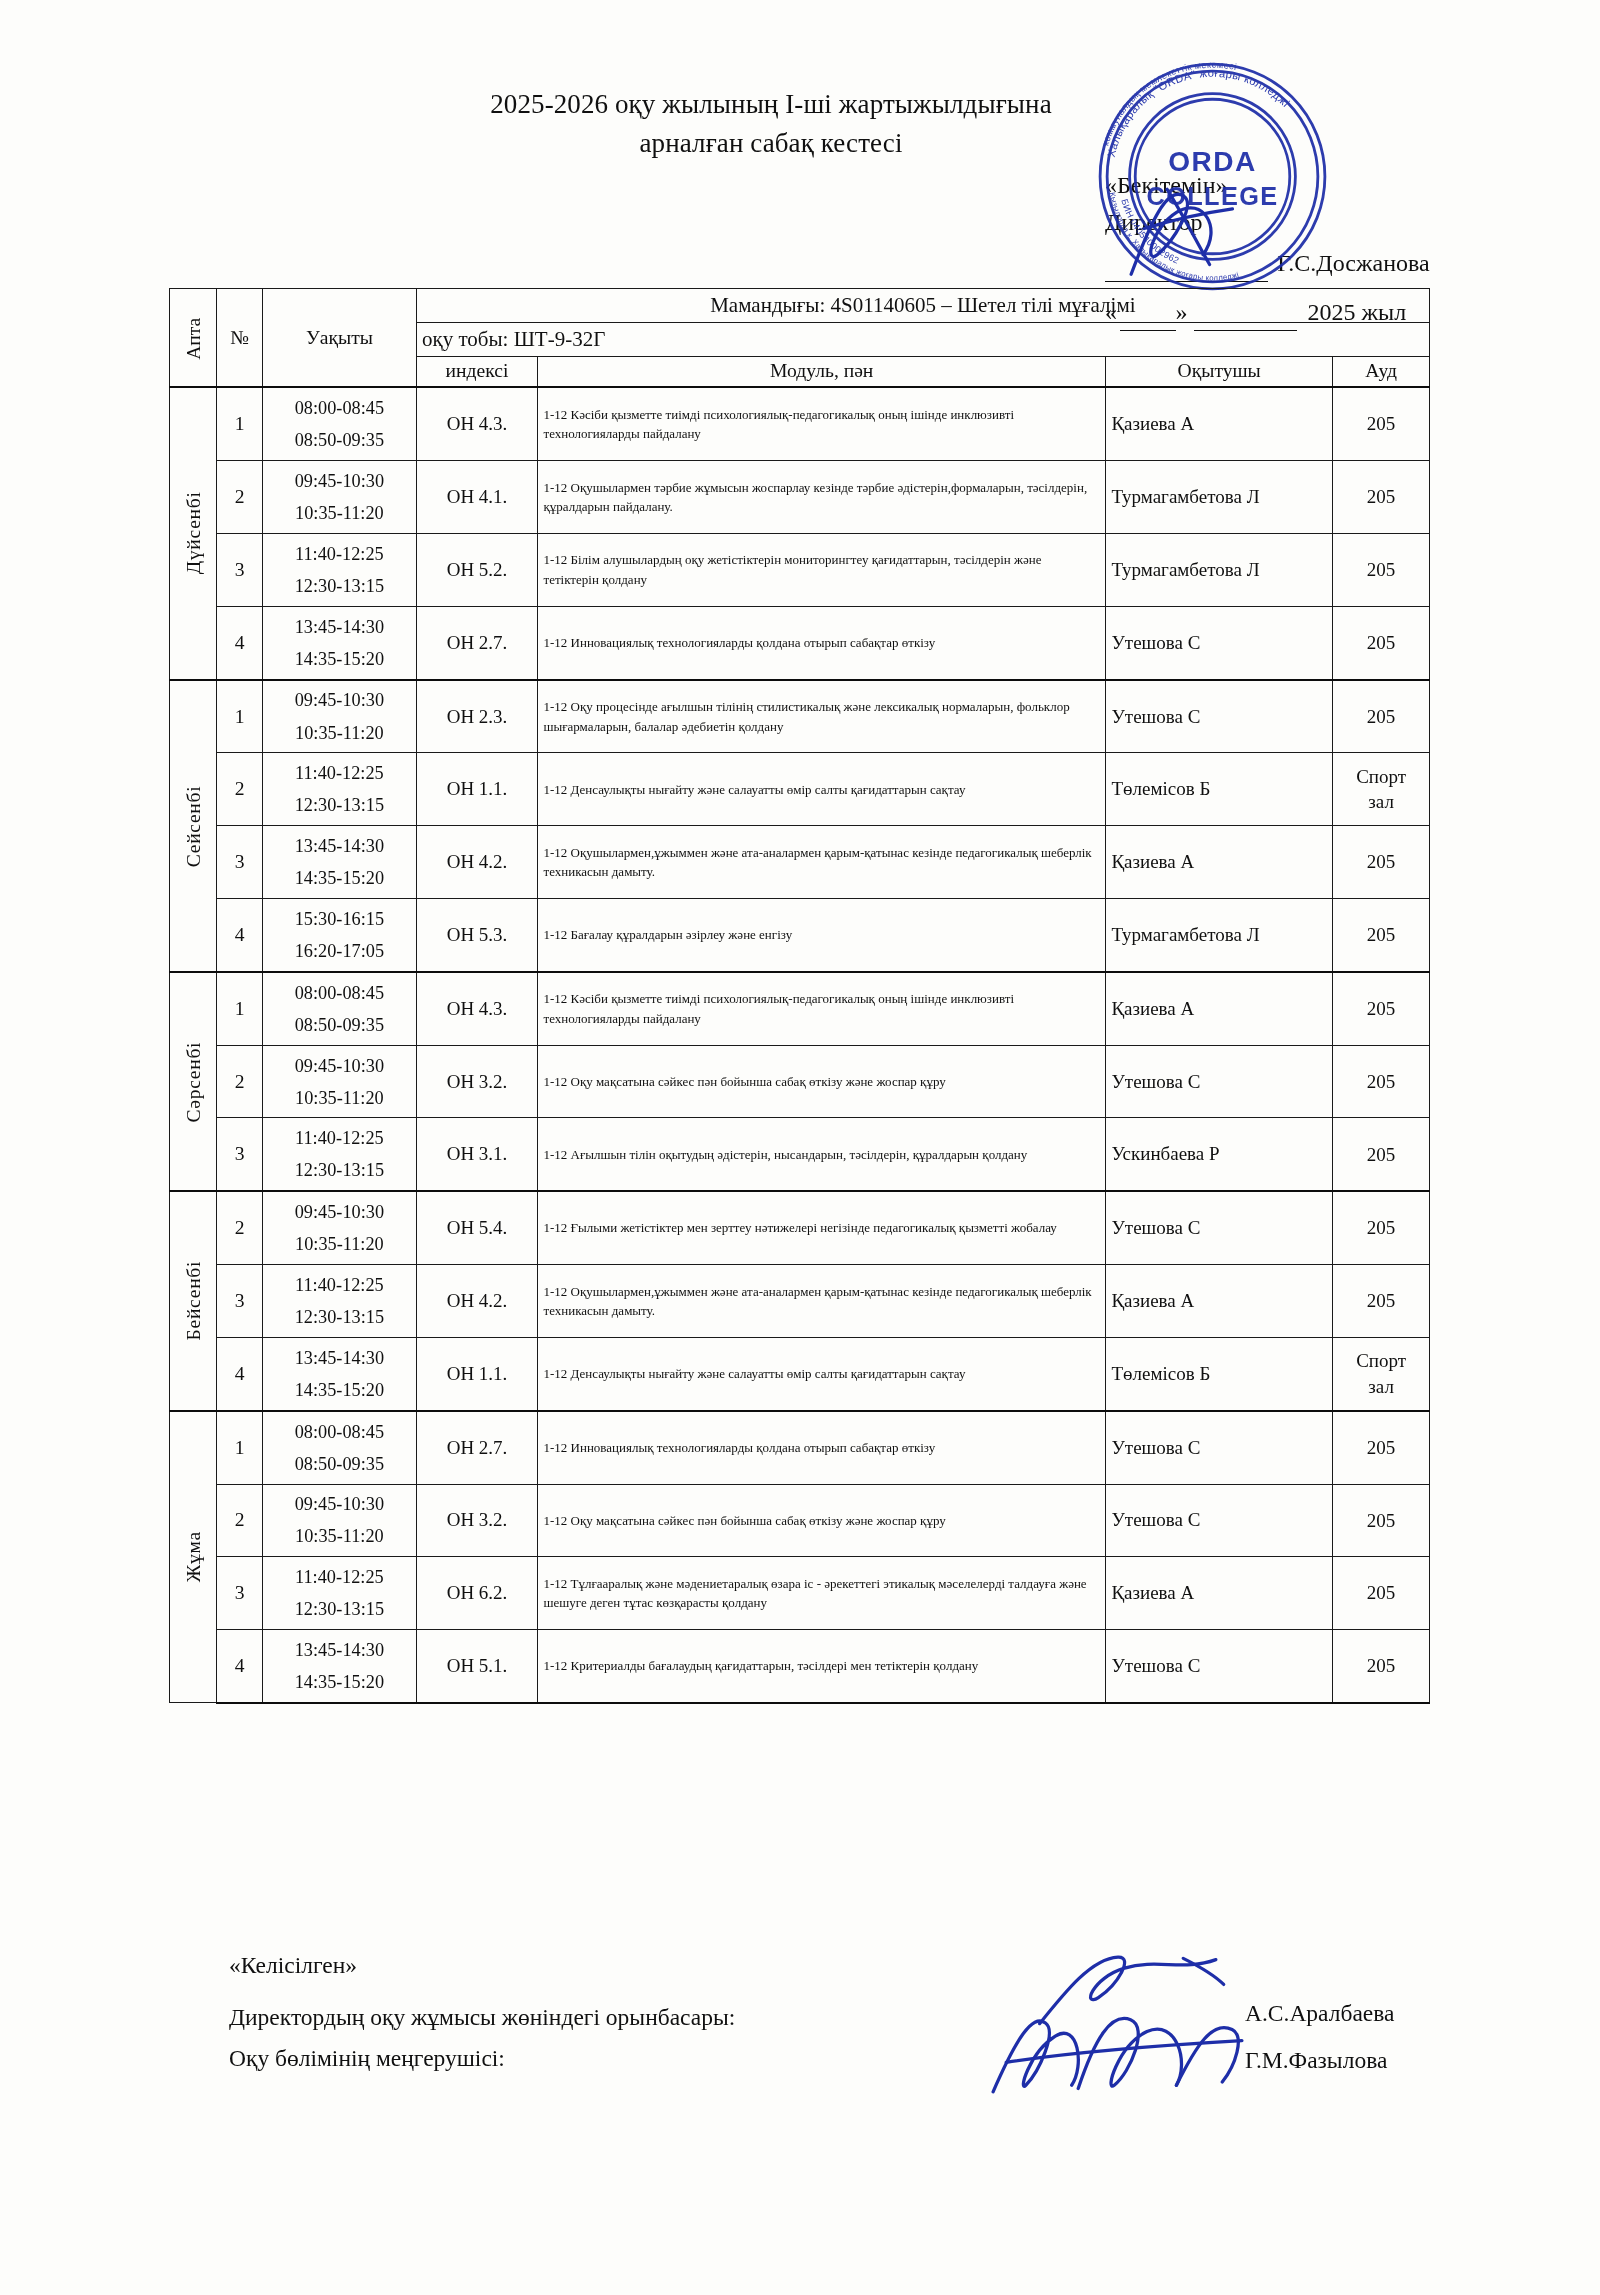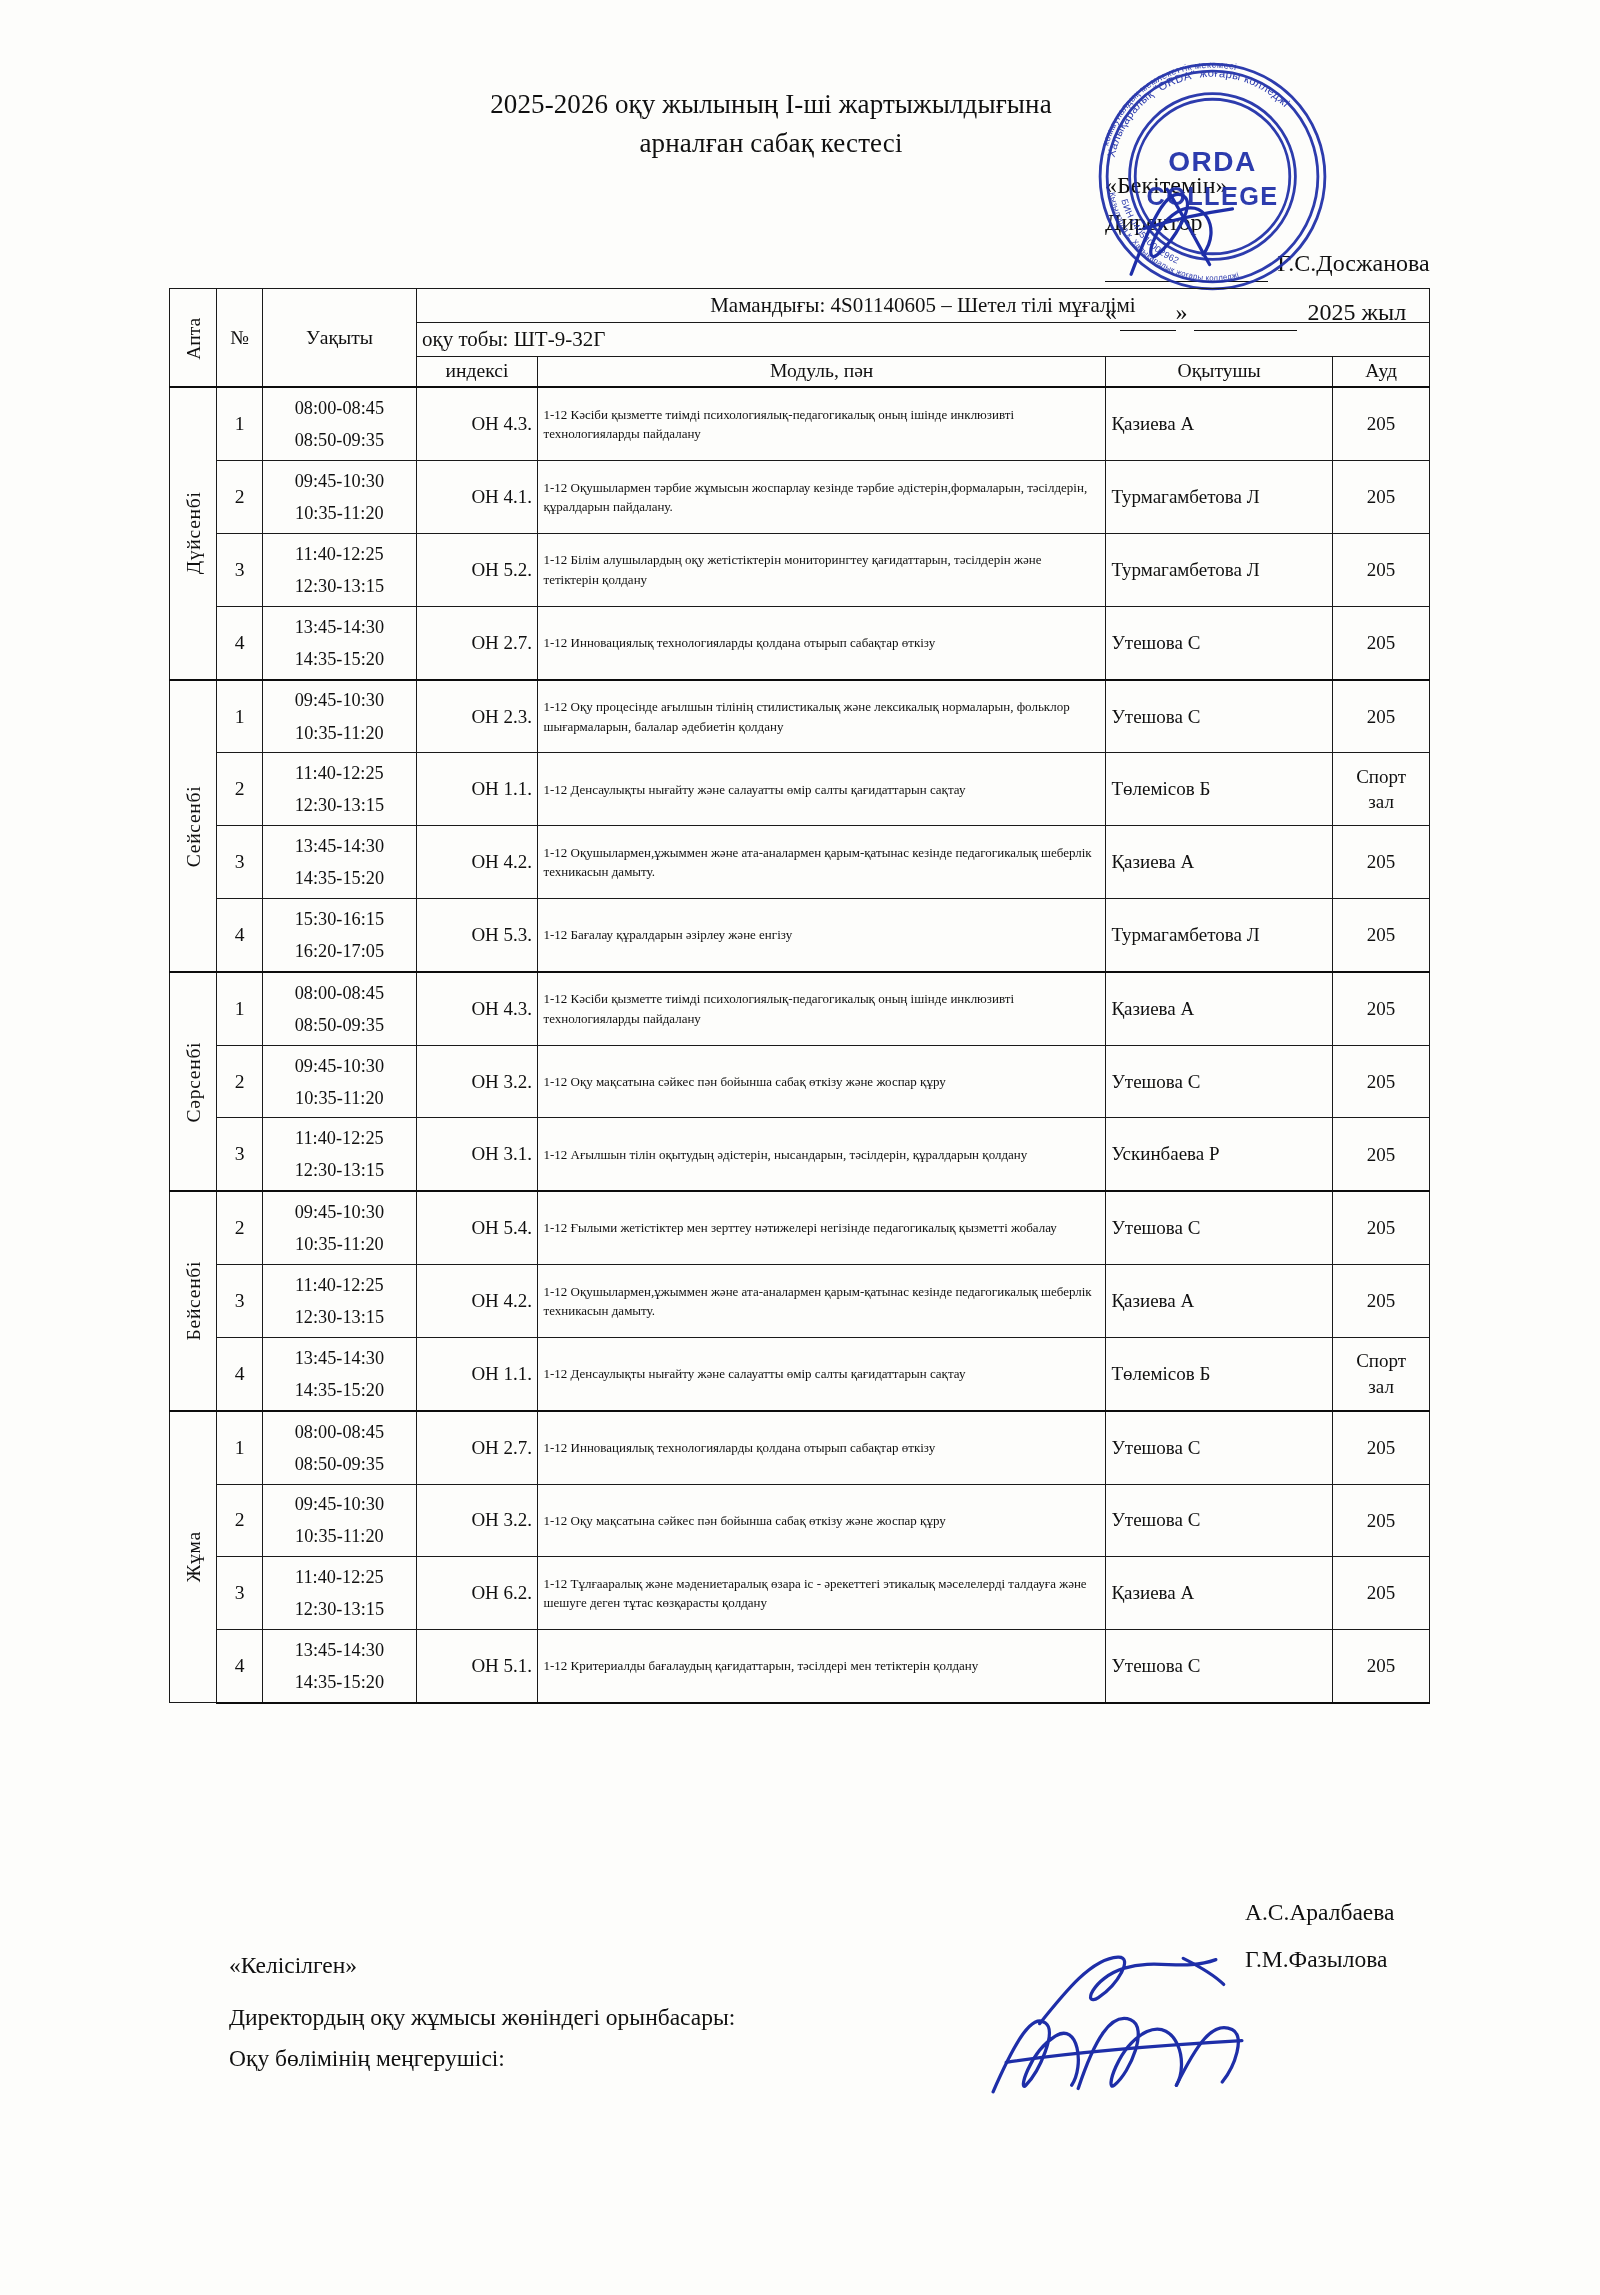--- a/index.html
+++ b/index.html
@@ -108,39 +108,39 @@
     writing-mode:vertical-rl;
     transform:rotate(180deg);
     text-align:center;
     font-size:19.6px;
     font-weight:bold;
   }
   .cell-no{text-align:center;font-size:19.6px;}
   .cell-time{
     text-align:center;font-weight:bold;font-size:18.3px;line-height:1.75;white-space:nowrap;
   }
-  .cell-idx{text-align:right;font-size:19px;}
+  .cell-idx{text-align:center;font-size:19px;}
   .cell-mod{text-align:left;font-size:13px;line-height:1.5;}
   .cell-teach{text-align:left;font-size:19px;padding-left:9.2px;}
   .cell-aud{text-align:center;font-size:19px;vertical-align:top;padding-top:9.2px;line-height:1.35;}
   tr.day-start > td{border-top:2.6px solid #0d0d0d;}
   table.sched tr.day-end > td{border-bottom:2.6px solid #0d0d0d;}
 
   
   .footer{
     position:absolute;
     left:229px; top:1945px;
     font-size:23.5px;
     line-height:1.75;
   }
   .footer .kel{margin-bottom:10.5px;}
   .footer-row{display:flex;align-items:center;}
   .footer-label{display:inline-block;width:654px;}
   .fnames{
-    position:absolute;left:1245px;top:1889px;font-size:23.5px;line-height:2.0;
+    position:absolute;left:1245px;top:1990px;font-size:23.5px;line-height:2.0;
   }
 </style>
 </head>
 <body>
 
 <div class="page">
 
   <div class="doc-title">
     <div>2025-2026 оқу жылының I-ші  жартыжылдығына</div>
     <div>арналған сабақ кестесі</div>

